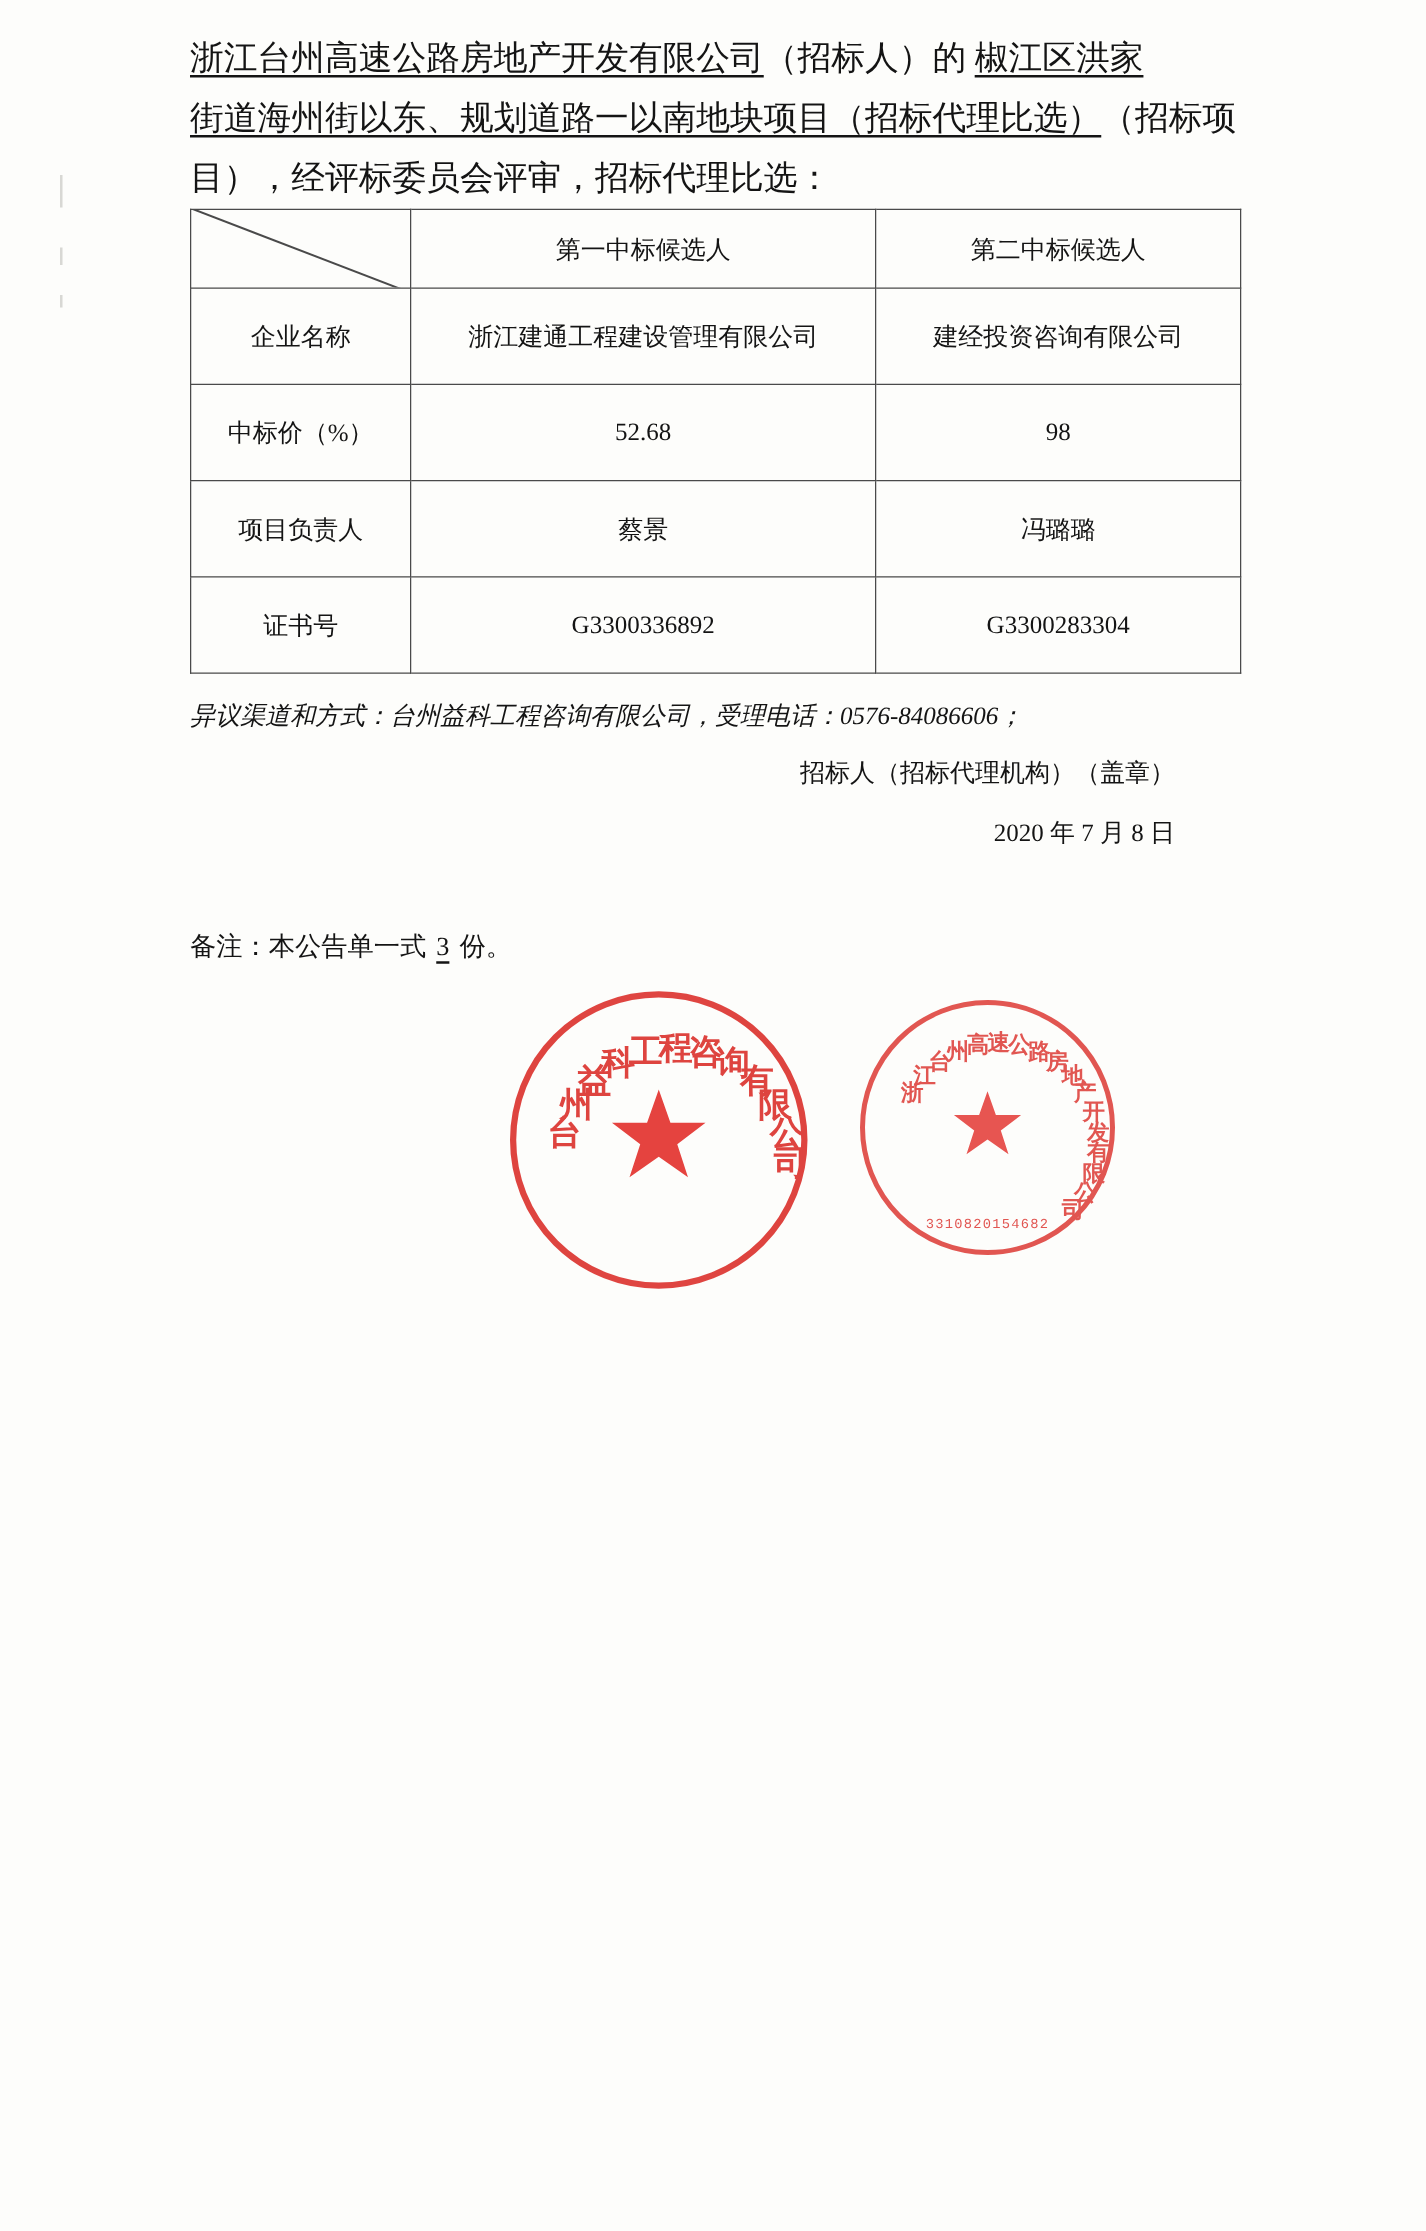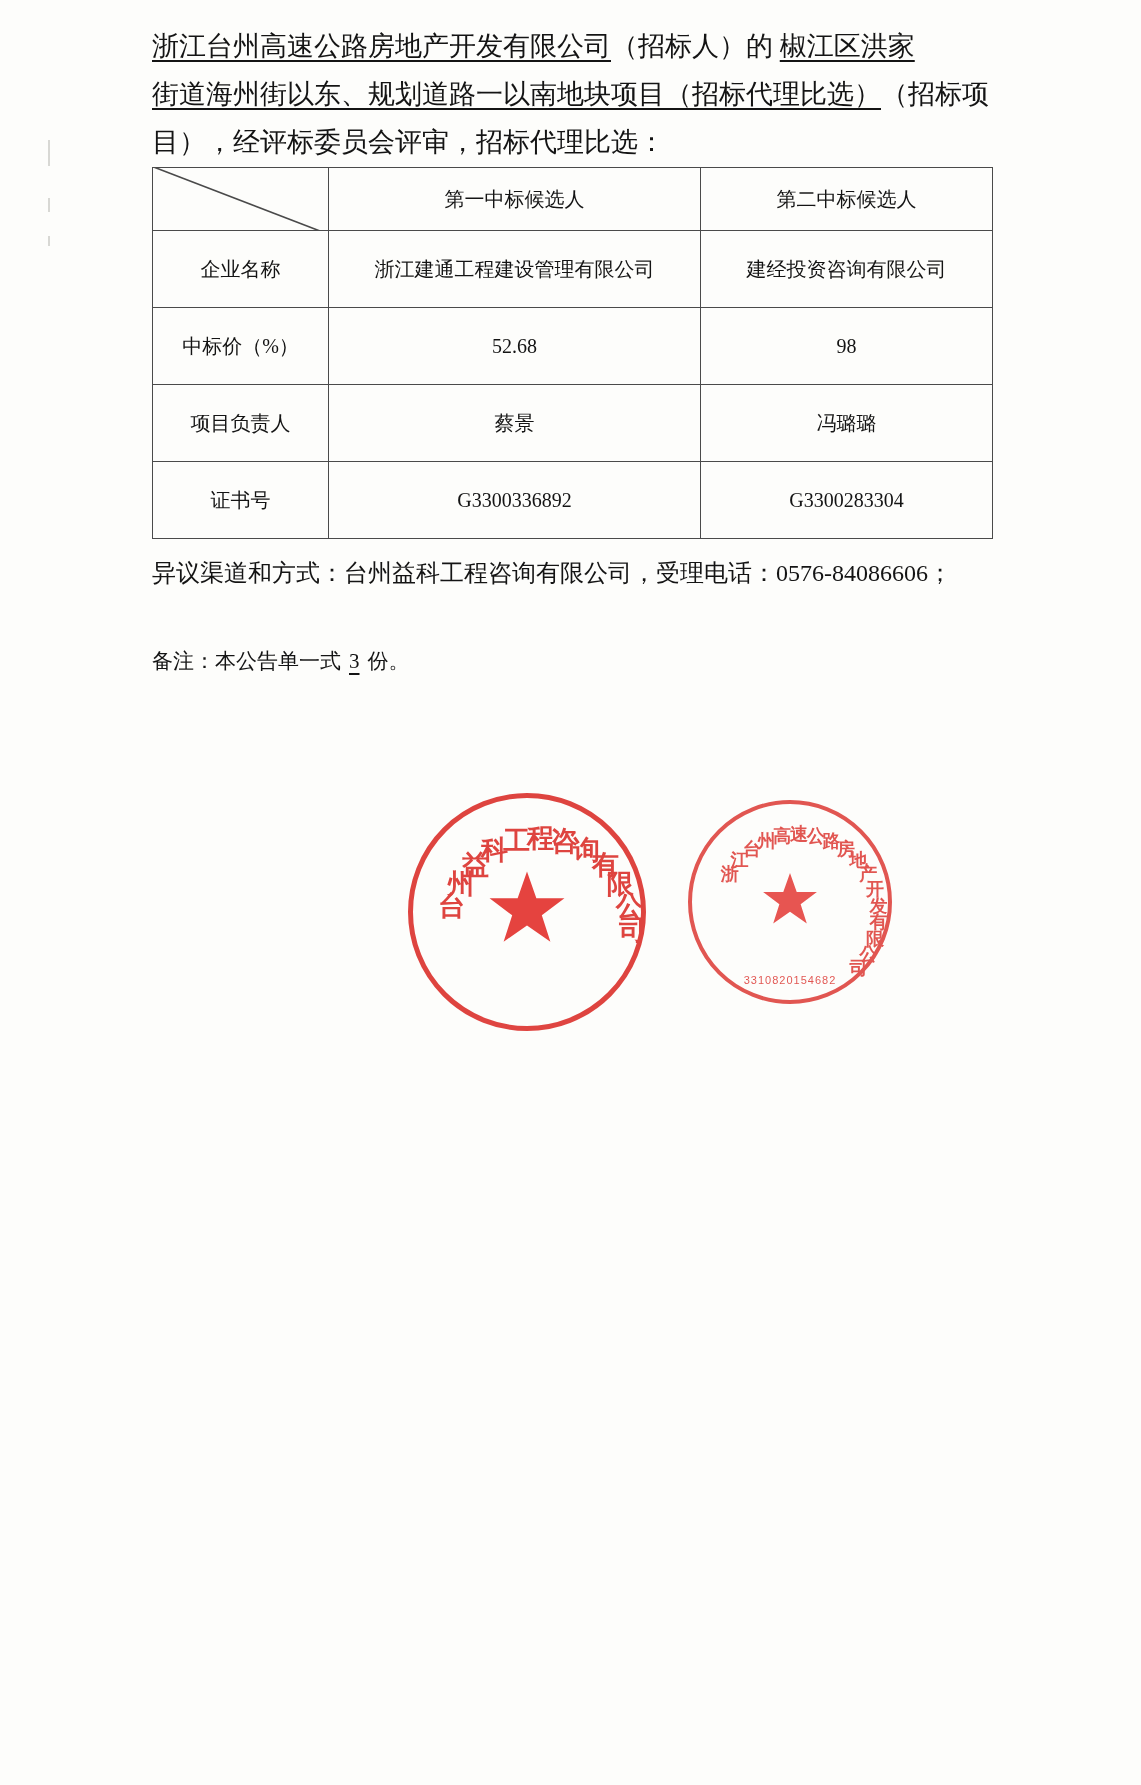--- a/index.html
+++ b/index.html
@@ -91,24 +91,25 @@
     top: -2px;
     width: 182px;
     height: 70px;
   }
   .corner .diag line {
     stroke: #4a4a4a;
     stroke-width: 1.6;
   }
 
   .after-note {
-    font-size: 24px;
+    font-size: 20px;
     line-height: 44px;
     margin-top: 12px;
     color: #141414;
+    font-style: italic;
   }
   .right-block {
     text-align: right;
     padding-right: 52px;
     font-size: 20px;
     line-height: 48px;
     color: #141414;
   }
   .remark {
     font-size: 21px;
@@ -170,21 +171,21 @@
   .seal-second .seal-text span { font-size: 18px; }
 
   .seal-code {
     position: absolute;
     left: 50%;
     bottom: 14px;
     transform: translateX(-50%);
     color: #d81c17;
     font-size: 11px;
     letter-spacing: 1px;
-    font-family: Liberation Sans, sans-serif;
+    font-family: Liberation Mono, monospace;
   }
 </style>
 </head>
 <body>
 
 <div class="page">
 
   <div class="scan-mark sm1"></div>
   <div class="scan-mark sm2"></div>
   <div class="scan-mark sm3"></div>
@@ -238,20 +239,24 @@
           <td>证书号</td>
           <td>G3300336892</td>
           <td>G3300283304</td>
         </tr>
 
       </tbody>
     </table>
 
     <div class="after-note">异议渠道和方式：台州益科工程咨询有限公司，受理电话：0576-84086606；</div>
 
+    <div class="right-block">
+      <div>招标人（招标代理机构）（盖章）</div>
+      <div>2020 年  7 月  8 日</div>
+    </div>
 
     <div class="remark">
       <span>备注：本公告单一式</span><span class="num">3</span><span>份。</span>
     </div>
 
   </div>
 
   <div class="seal seal-second">
     <div class="seal-text">
       <span style="transform: rotate(-60deg) translate(0,-80px) rotate(60deg);">浙</span>

